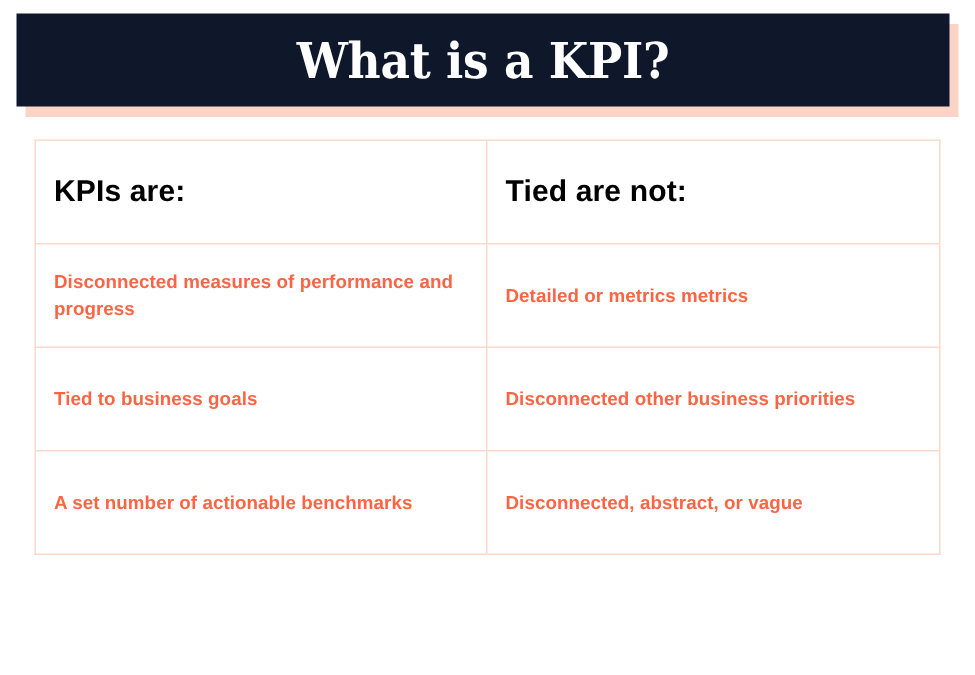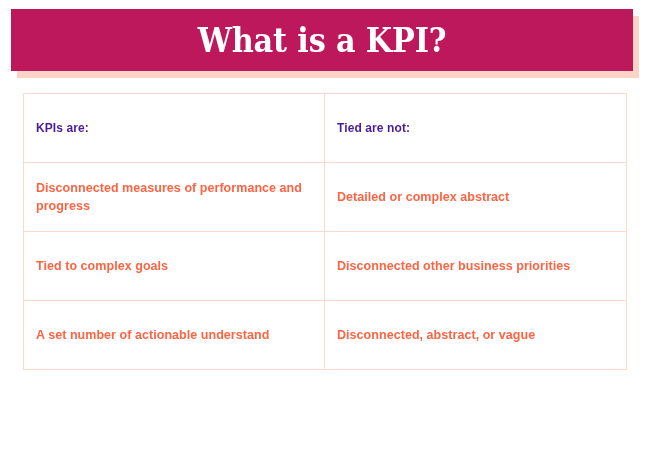--- a/index.html
+++ b/index.html
@@ -30,21 +30,21 @@
     width: 622px;
     height: 62px;
     background: #fcd3c7;
   }
   .banner {
     position: absolute;
     left: 0;
     top: 0;
     width: 622px;
     height: 62px;
-    background: #be185d;
+    background: #0f172a;
     display: flex;
     align-items: center;
     justify-content: center;
   }
   .banner-title {
     font-family: "DejaVu Serif", "Liberation Serif", serif;
     font-weight: 700;
     font-size: 33px;
     line-height: 1;
     color: #ffffff;
@@ -67,23 +67,23 @@
     padding: 0 12px;
     vertical-align: middle;
   }
   .col-left  { width: 301px; }
   .col-right { width: 302px; }
 
   .head-row td {
     height: 68px;
   }
   .head-cell {
-    font-size: 12px;
+    font-size: 20px;
     font-weight: 700;
-    color: #4c1d95;
+    color: #000000;
     letter-spacing: 0.1px;
   }
 
   .body-row td {
     height: 68px;
   }
   .body-cell {
     font-size: 12.5px;
     font-weight: 600;
     color: #fc6544;
@@ -117,36 +117,36 @@
       <td>
         <span class="head-cell cell-text">Tied are not:</span>
       </td>
     </tr>
 
     <tr class="body-row">
       <td>
         <span class="body-cell cell-text">Disconnected measures of performance and progress</span>
       </td>
       <td>
-        <span class="body-cell cell-text">Detailed or complex abstract</span>
+        <span class="body-cell cell-text">Detailed or metrics metrics</span>
       </td>
     </tr>
 
     <tr class="body-row">
       <td>
-        <span class="body-cell cell-text">Tied to complex goals</span>
+        <span class="body-cell cell-text">Tied to business goals</span>
       </td>
       <td>
         <span class="body-cell cell-text">Disconnected other business priorities</span>
       </td>
     </tr>
 
 
     <tr class="body-row">
       <td>
-        <span class="body-cell cell-text">A set number of actionable understand</span>
+        <span class="body-cell cell-text">A set number of actionable benchmarks</span>
       </td>
       <td>
         <span class="body-cell cell-text">Disconnected, abstract, or vague</span>
       </td>
     </tr>
   </tbody>
 </table>
 
 </body></html>

